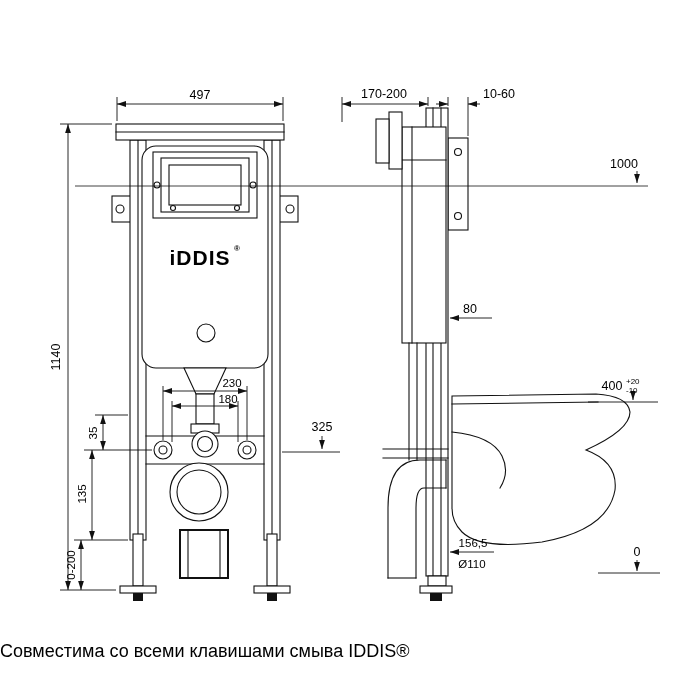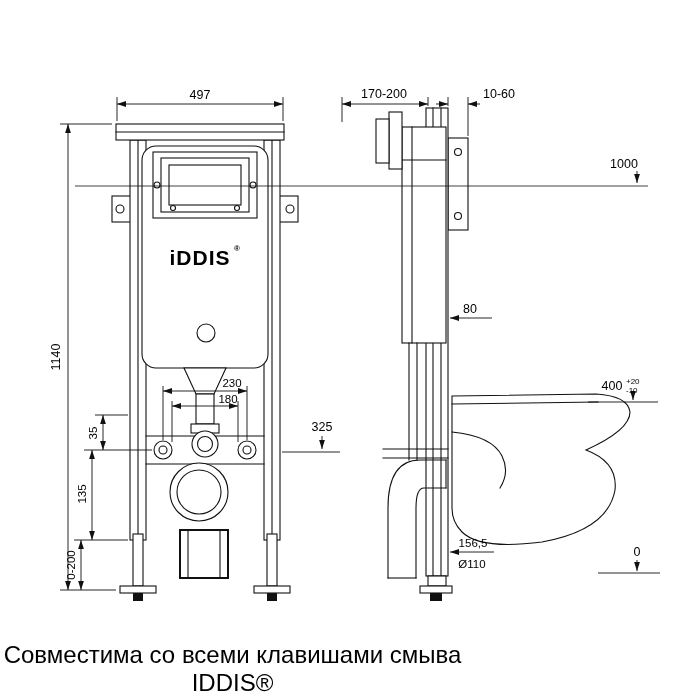--- a/index.html
+++ b/index.html
@@ -10,21 +10,21 @@
   .blk{fill:#111;stroke:none;}
   .thick{stroke-width:2;}
   .thin{stroke-width:0.8;}
   .dims{stroke:#111;stroke-width:0.9;fill:none;}
   svg text{stroke:none;fill:#000;font-family:"Liberation Sans",sans-serif;}
   .t12{font-size:12.5px;}
   .t11{font-size:11.5px;}
   .t8{font-size:8px;}
   .logo{font-size:21px;font-weight:bold;letter-spacing:1px;}
   .reg{font-size:8px;font-weight:bold;}
-  .caption{position:absolute;top:641px;left:0;width:557px;text-align:center;padding-right:92px;box-sizing:border-box;font-size:24px;color:#000;}
+  .caption{position:absolute;top:641px;left:0;width:557px;padding-right:92px;box-sizing:border-box;font-size:18px;color:#000;}
 </style>
 </head>
 <body>
 
 <div class="canvas">
   <svg width="700" height="636" viewBox="0 0 700 636">
     <defs>
       <marker id="arr" viewBox="0 0 10 10" refX="10" refY="5" markerWidth="10" markerHeight="10" orient="auto-start-reverse">
         <path d="M0,1.8 L10,5 L0,8.2 Z" fill="#111"></path>
       </marker>

